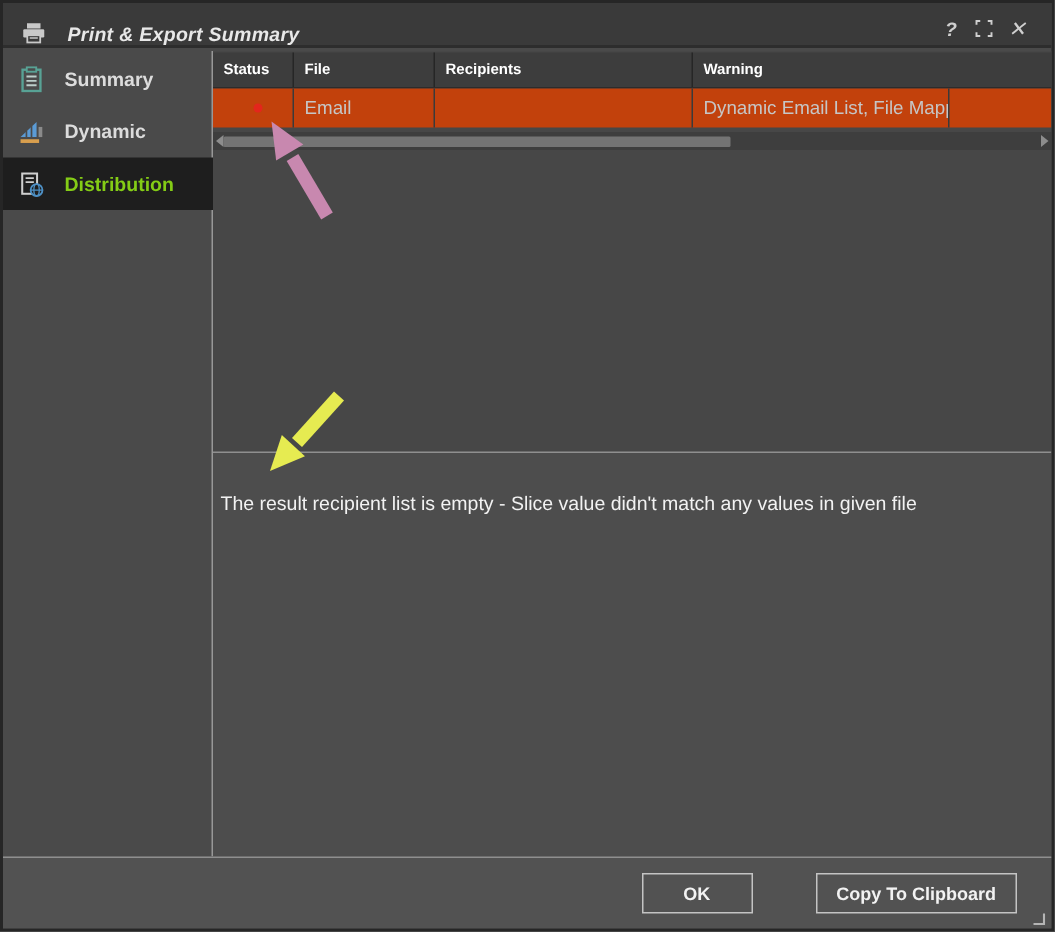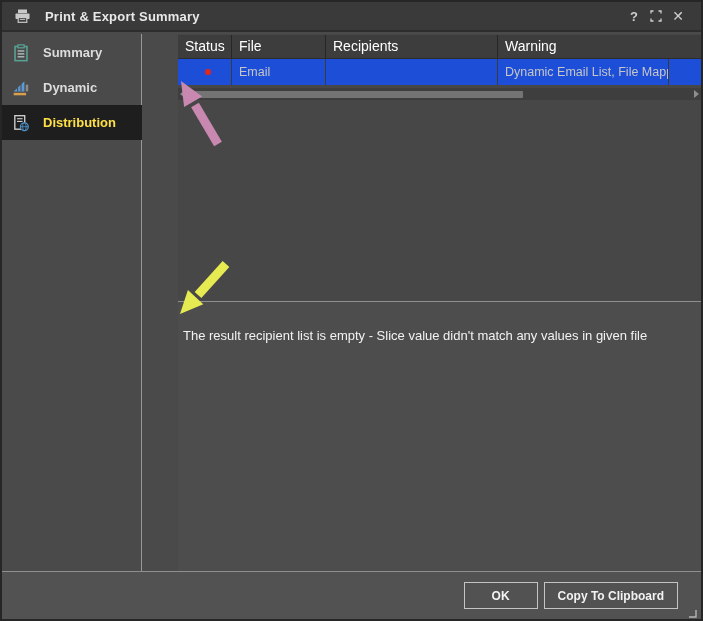--- a/index.html
+++ b/index.html
@@ -8,53 +8,53 @@
 
   .window {
     position:relative; width:703px; height:621px;
     background:#4a4a4a; border:2px solid #262626; overflow:hidden;
   }
 
   
   .titlebar {
     position:absolute; top:0; left:0; right:0; height:30px;
     background:#3a3a3a; border-bottom:2px solid #2d2d2d;
-    display:flex; align-items:center; padding:0 12px;
+    display:flex; align-items:flex-end; padding:0 12px;font-style:italic;
   }
   .titlebar .title-icon { width:17px; height:16px; margin-right:14px; display:flex; }
   .titlebar .title-text { font-size:13px; font-weight:600; color:#e8e8e8; letter-spacing:.2px; }
   .titlebar .tb-spacer { flex:1; }
   .tb-btn {
     color:#cfcfcf; font-size:13px; width:22px; height:22px;
     display:flex; align-items:center; justify-content:center; cursor:default;
   }
   .tb-btn.help { font-weight:bold; }
   .tb-btn.close { font-size:14px; }
 
   
-  .body { position:absolute; top:32px; left:0; right:0; bottom:48px; display:flex;gap:36px; }
+  .body { position:absolute; top:32px; left:0; right:0; bottom:48px; display:flex; }
 
   
   .sidebar { width:140px; background:#4a4a4a; border-right:1px solid #989898; padding-top:1px; }
   .side-item {
     height:35px; display:flex; align-items:center; gap:13px;
     padding-left:10px; color:#dcdcdc; font-size:13px; font-weight:bold; cursor:default;
   }
   .side-item .s-icon { width:18px; height:18px; display:flex; flex:none; }
-  .side-item.selected { background:#1e1e1e; color:#fde047; margin-right:-1px; }
+  .side-item.selected { background:#1e1e1e; color:#84cc16; margin-right:-1px; }
 
   
   .main { flex:1; position:relative; background:#474747; overflow:hidden; }
 
   .grid-header { display:flex; height:24px; background:#3d3d3d; border-bottom:1px solid #2c2c2c; margin-top:1px; }
   .grid-header .hcell {
-    border-right:1px solid #262626; padding-left:7px; font-size:14px; font-weight:normal;
+    border-right:1px solid #262626; padding-left:7px; font-size:10px; font-weight:bold;
     color:#ffffff; line-height:23px; white-space:nowrap; overflow:hidden;
   }
-  .grid-row { display:flex; height:26px; background:#1d4ed8; }
+  .grid-row { display:flex; height:26px; background:#c2410c; }
   .grid-row .cell {
     border-right:1px solid #3a3a3a; padding-left:7px; font-size:12.5px;
     color:#c6c6c6; line-height:26px; white-space:nowrap; overflow:hidden;
   }
   .c-status { width:54px; flex:none; }
   .c-type { width:94px; flex:none; }
   .c-recipients { width:172px; flex:none; }
   .c-info { width:171px; flex:none; }
   .c-warning { flex:1; border-right:none !important; }
 
@@ -85,21 +85,21 @@
 
   
   .footer {
     position:absolute; left:0; right:0; bottom:0; height:48px;
     background:#525252; border-top:1px solid #8f8f8f;
     display:flex; align-items:center; justify-content:flex-end; gap:6px; padding-right:23px;
   }
   .btn {
     height:27px; border:1px solid #c4c4c4; background:transparent;
     color:#f2f2f2; font-family:"Liberation Sans", sans-serif;
-    font-size:12px; font-weight:bold; cursor:default;
+    font-size:12px; font-weight:bold; cursor:default;margin-left:36px;
   }
   .btn.ok { width:74px; }
   .btn.copy { padding:0 13px; }
   .resize-grip { position:absolute; right:3px; bottom:3px; width:11px; height:11px; }
 
   
   .annotation { position:absolute; z-index:30; pointer-events:none; }
   .pink-arrow { left:170px; top:72px; }
   .yellow-arrow { left:170px; top:255px; }
 </style>

